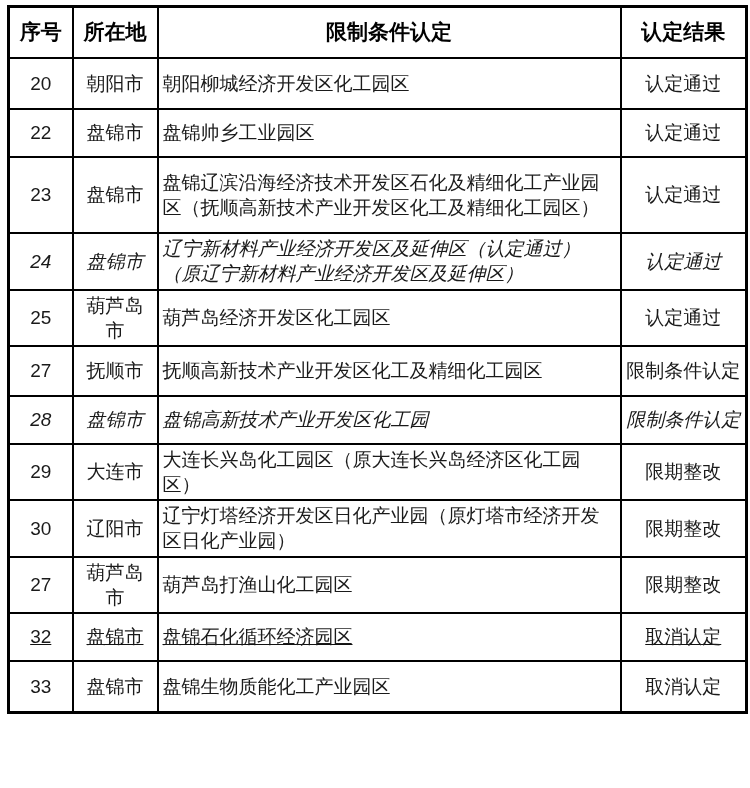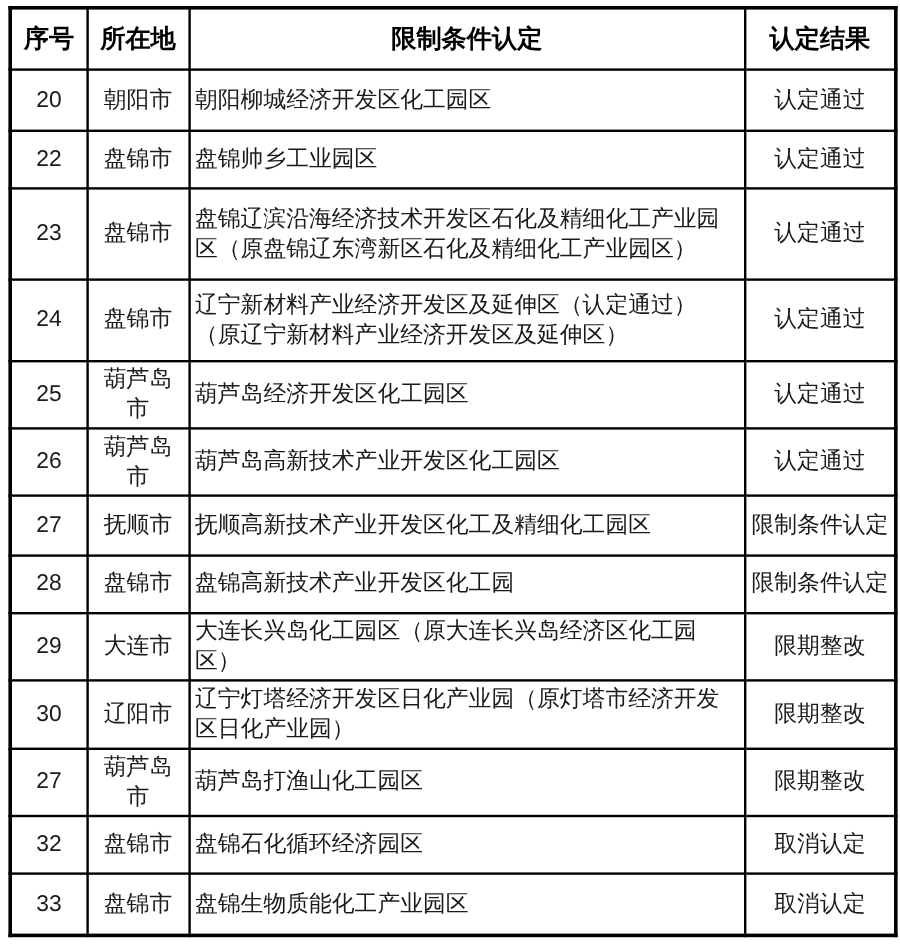--- a/index.html
+++ b/index.html
@@ -85,48 +85,42 @@
         </tr>
         <tr style="height: 48px;">
           <td class="col-no">22</td>
           <td class="col-city">盘锦市</td>
           <td class="col-park">盘锦帅乡工业园区</td>
           <td class="col-result">认定通过</td>
         </tr>
         <tr style="height: 76px;">
           <td class="col-no">23</td>
           <td class="col-city">盘锦市</td>
-          <td class="col-park">盘锦辽滨沿海经济技术开发区石化及精细化工产业园区（原盘锦辽东湾新区石化及精细化工产业园区）</td>
+          <td class="col-park">盘锦辽滨沿海经济技术开发区石化及精细化工产业园区（抚顺高新技术产业开发区化工及精细化工园区）</td>
           <td class="col-result">认定通过</td>
         </tr>
-        <tr style="height: 68px;">
+        <tr style="height: 57px; font-style: italic;">
           <td class="col-no">24</td>
           <td class="col-city">盘锦市</td>
           <td class="col-park">辽宁新材料产业经济开发区及延伸区（认定通过）（原辽宁新材料产业经济开发区及延伸区）</td>
           <td class="col-result">认定通过</td>
         </tr>
         <tr style="height: 50px;">
           <td class="col-no">25</td>
           <td class="col-city">葫芦岛市</td>
           <td class="col-park">葫芦岛经济开发区化工园区</td>
           <td class="col-result">认定通过</td>
         </tr>
-        <tr style="height: 55px;">
-          <td class="col-no">26</td>
-          <td class="col-city">葫芦岛市</td>
-          <td class="col-park">葫芦岛高新技术产业开发区化工园区</td>
-          <td class="col-result">认定通过</td>
-        </tr>
         <tr style="height: 50px;">
           <td class="col-no">27</td>
           <td class="col-city">抚顺市</td>
           <td class="col-park">抚顺高新技术产业开发区化工及精细化工园区</td>
           <td class="col-result">限制条件认定</td>
         </tr>
-        <tr style="height: 48px;">
+        <tr style="height: 48px; font-style: italic;">
           <td class="col-no">28</td>
           <td class="col-city">盘锦市</td>
           <td class="col-park">盘锦高新技术产业开发区化工园</td>
           <td class="col-result">限制条件认定</td>
         </tr>
         <tr style="height: 48px; padding-left: 12px;">
           <td class="col-no">29</td>
           <td class="col-city">大连市</td>
           <td class="col-park">大连长兴岛化工园区（原大连长兴岛经济区化工园区）</td>
           <td class="col-result">限期整改</td>
@@ -136,21 +130,21 @@
           <td class="col-city">辽阳市</td>
           <td class="col-park">辽宁灯塔经济开发区日化产业园（原灯塔市经济开发区日化产业园）</td>
           <td class="col-result">限期整改</td>
         </tr>
         <tr style="height: 50px;">
           <td class="col-no">27</td>
           <td class="col-city">葫芦岛市</td>
           <td class="col-park">葫芦岛打渔山化工园区</td>
           <td class="col-result">限期整改</td>
         </tr>
-        <tr style="height: 48px;">
+        <tr style="height: 48px; text-decoration: underline;">
           <td class="col-no">32</td>
           <td class="col-city">盘锦市</td>
           <td class="col-park">盘锦石化循环经济园区</td>
           <td class="col-result">取消认定</td>
         </tr>
         <tr style="height: 52px;">
           <td class="col-no">33</td>
           <td class="col-city">盘锦市</td>
           <td class="col-park">盘锦生物质能化工产业园区</td>
           <td class="col-result">取消认定</td>

